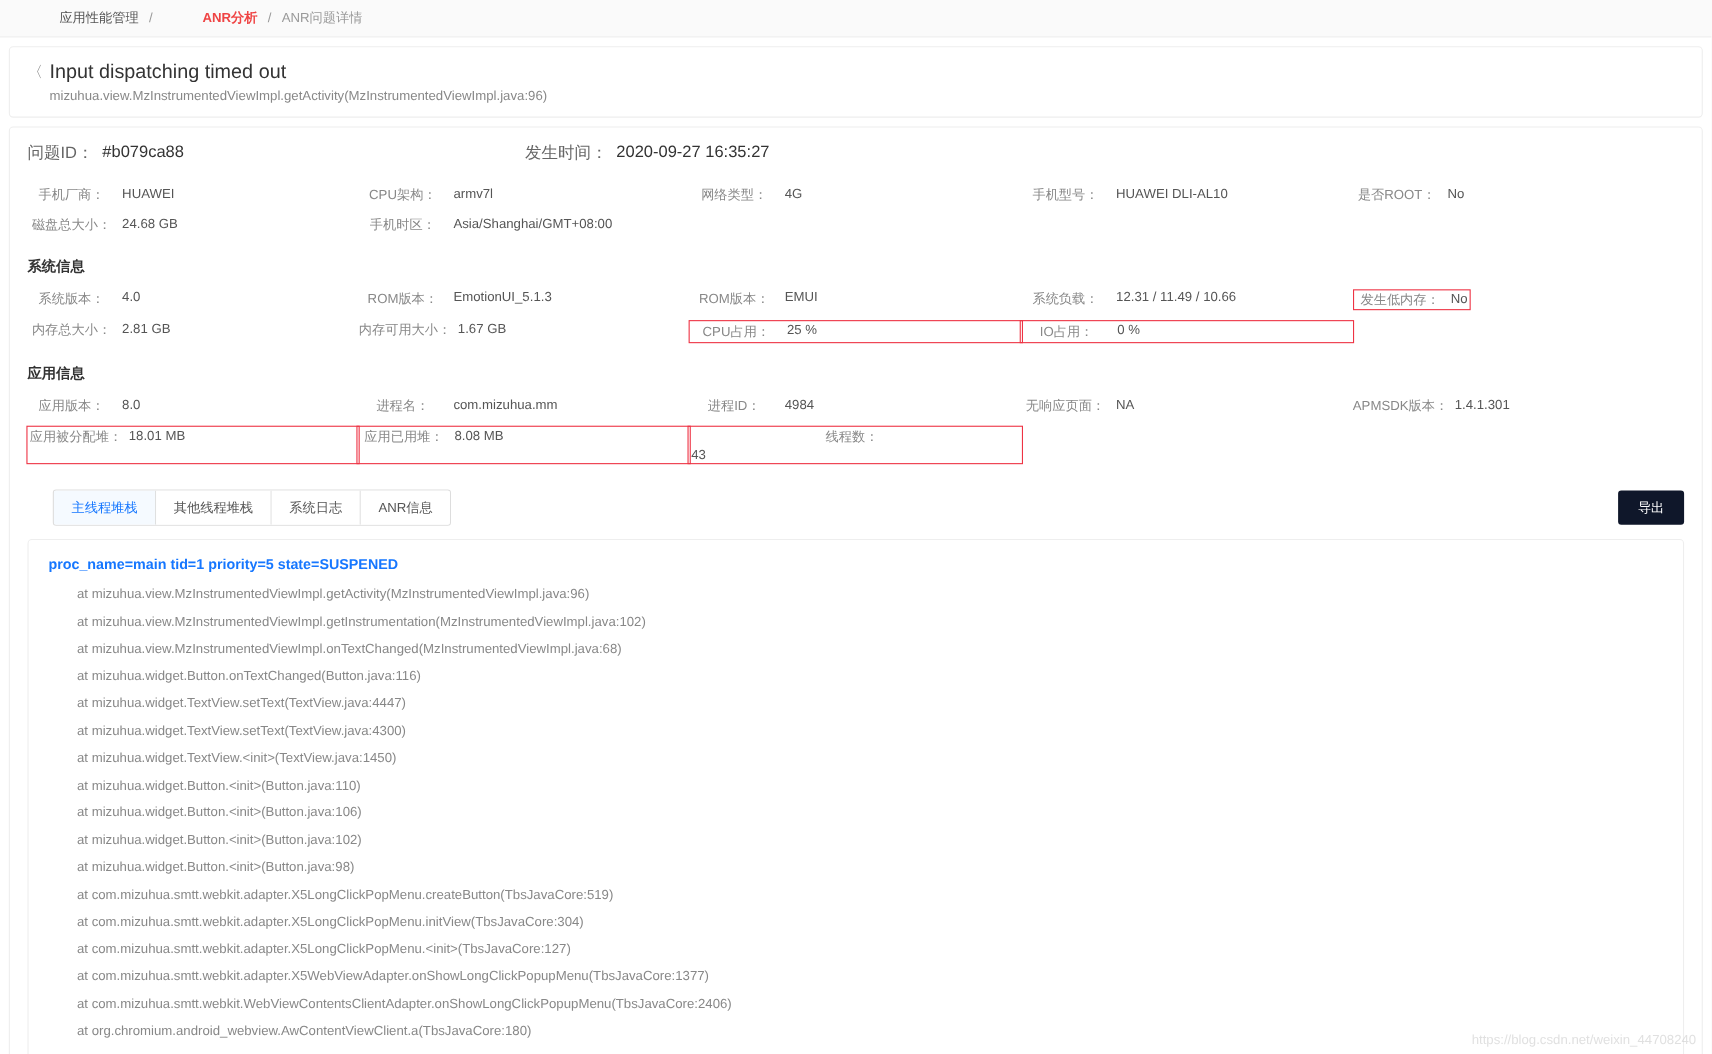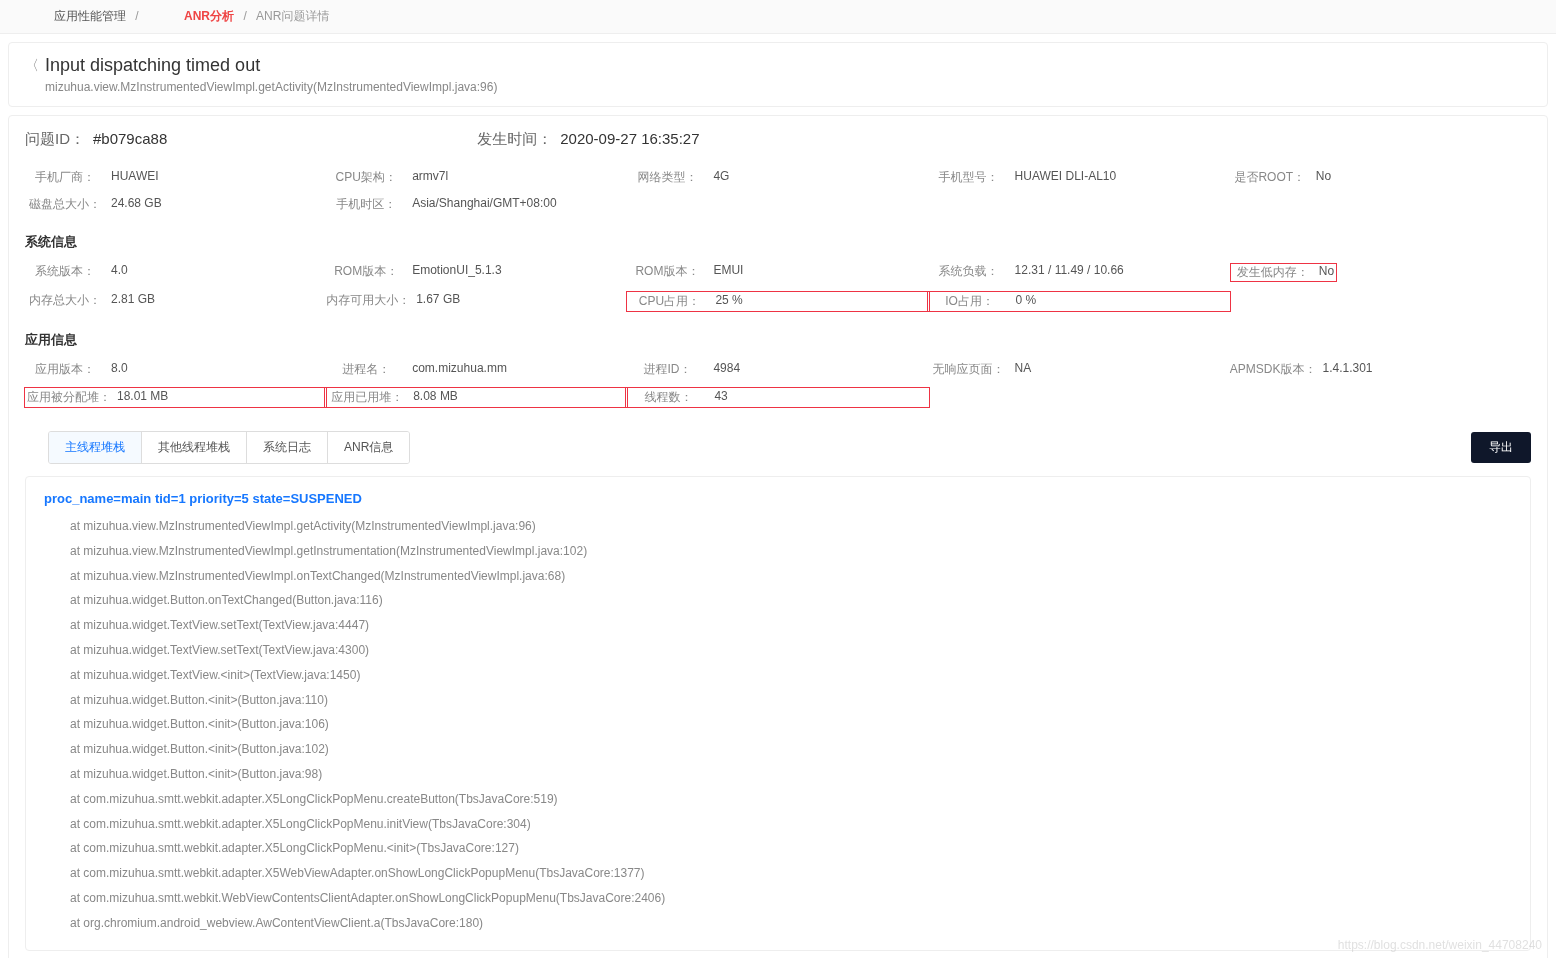--- a/index.html
+++ b/index.html
@@ -173,21 +173,21 @@
           <span class="value">1.4.1.301</span>
         </div>
       <div class="info-cell row-red" style="padding:1px 2px;">
           <span class="label">应用被分配堆：</span>
           <span class="value">18.01 MB</span>
         </div>
       <div class="info-cell row-red" style="padding:1px 2px;margin-left:-1px;">
           <span class="label">应用已用堆：</span>
           <span class="value">8.08 MB</span>
         </div>
-      <div class="info-cell row-red" style="padding:1px 2px;margin-left:-1px;">
+      <div class="info-cell row-red" style="padding:1px 2px;margin-left:-1px;flex-direction:column;">
           <span class="label">线程数：</span>
           <span class="value">43</span>
         </div>
       <div class="info-cell"></div>
         <div class="info-cell"></div>
     </div>
 
     <div class="tabs-row">
       <div class="tabs">
         <div class="tab active">主线程堆栈</div>

